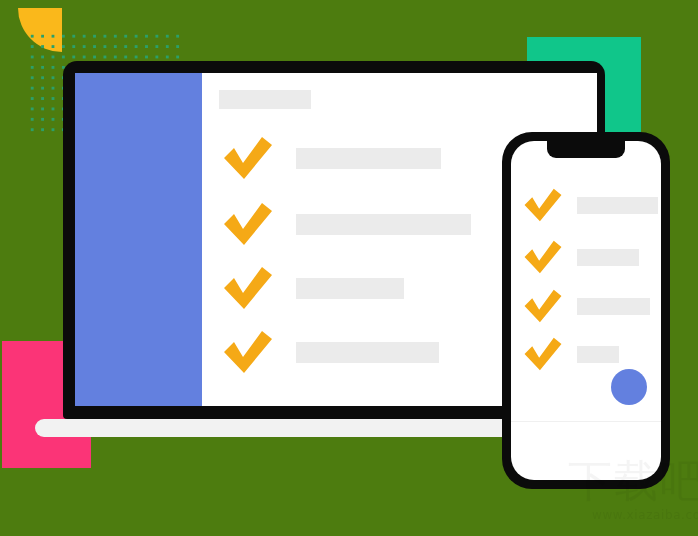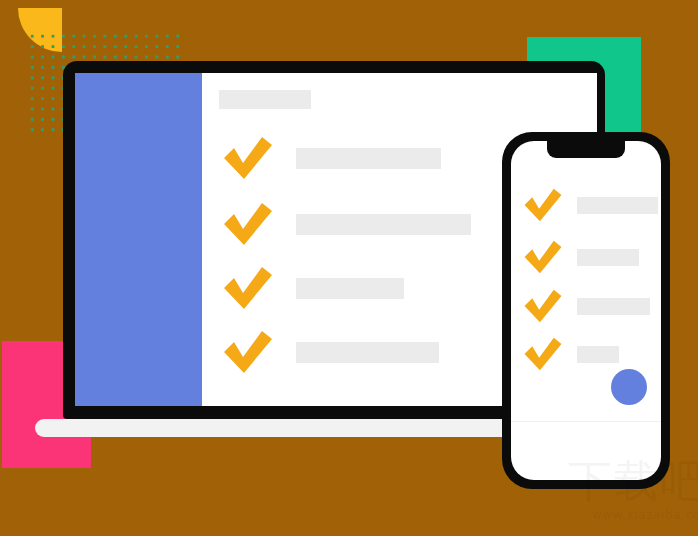--- a/index.html
+++ b/index.html
@@ -7,21 +7,21 @@
     padding: 0;
     background: #ffffff;
   }
   body {
     font-family: "Liberation Sans", sans-serif;
   }
   #stage {
     position: relative;
     width: 698px;
     height: 536px;
-    background: #a16207;
+    background: #4d7c0f;
     overflow: hidden;
   }
 
   
   .deco-quarter-circle {
     position: absolute;
     left: 18px;
     top: 8px;
     width: 44px;
     height: 44px;

